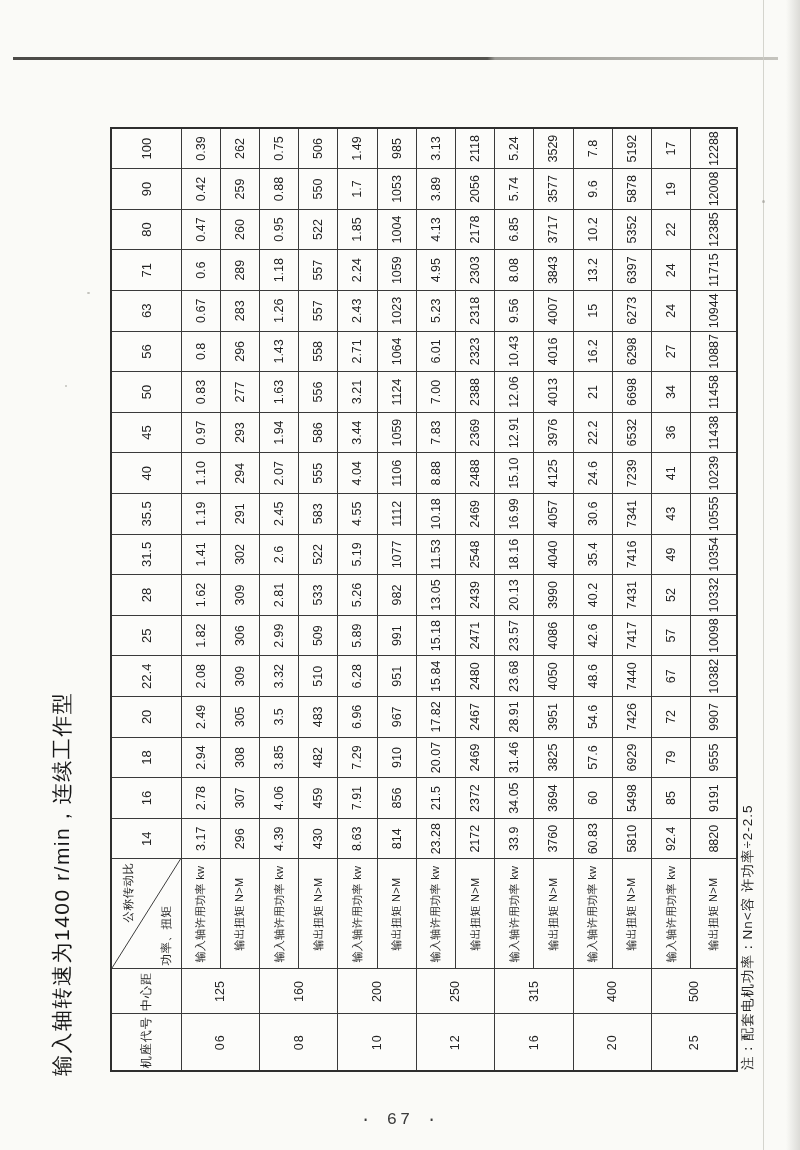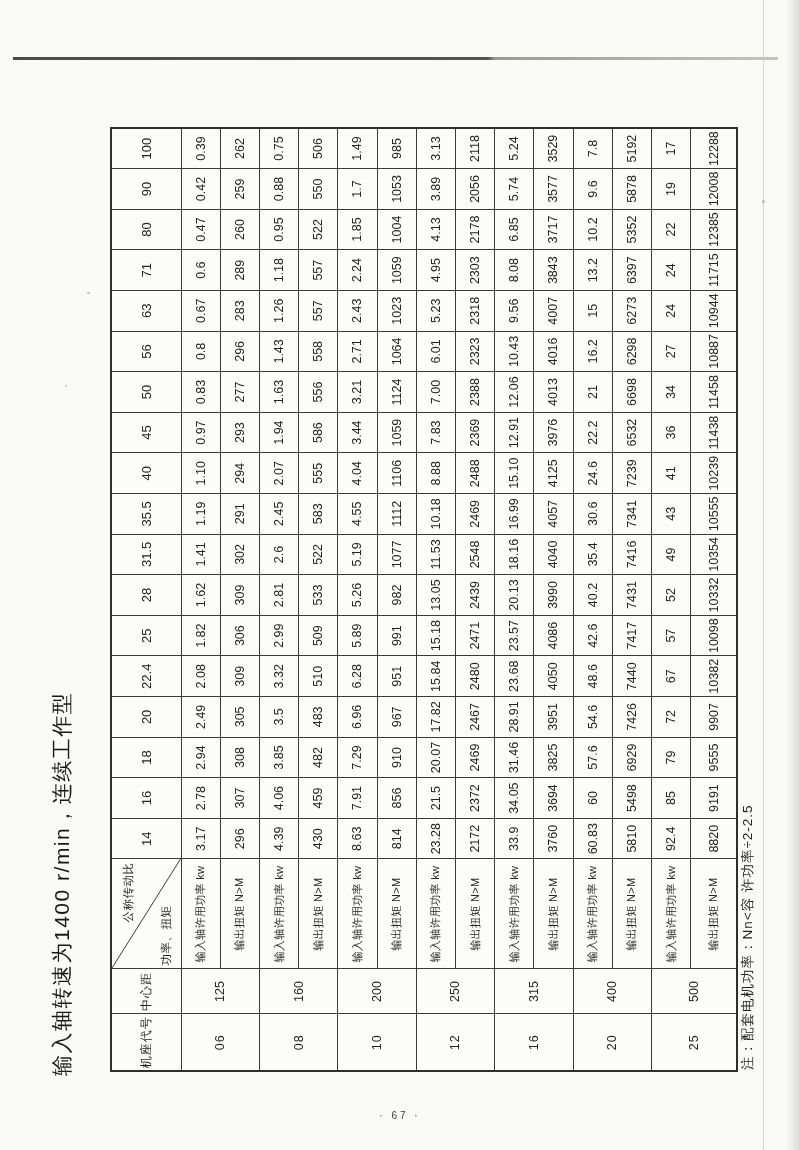--- a/index.html
+++ b/index.html
@@ -32,21 +32,21 @@
   .ratio-h{font-size:13px;}
   .num{font-size:12.5px;}
   .code{font-size:12.5px;letter-spacing:1px;}
   .rowlabel{font-size:11px;letter-spacing:.3px;}
   .corner{position:relative;}
   .corner svg{position:absolute;left:0;top:0;width:100%;height:100%;}
   .corner-top{position:absolute;top:9px;right:3px;font-size:11.5px;letter-spacing:.5px;}
   .corner-bottom{position:absolute;bottom:7px;left:3px;font-size:11.5px;letter-spacing:.5px;}
 
   .pagenum{position:absolute;left:0;top:1110px;width:800px;text-align:center;
-           font-size:10px;letter-spacing:3px;color:#3c3c3c;}
+           font-size:17px;letter-spacing:3px;color:#3c3c3c;font-family:Liberation Mono, monospace;}
 </style>
 </head>
 <body>
 
 <div id="page">
   <div class="top-rule"></div>
   <div class="right-line"></div>
   <div class="right-shadow"></div>
   <div class="speck" style="left:87px;top:292px;width:3px;height:2px;"></div>
   <div class="speck" style="left:65px;top:385px;width:2px;height:2px;"></div>

